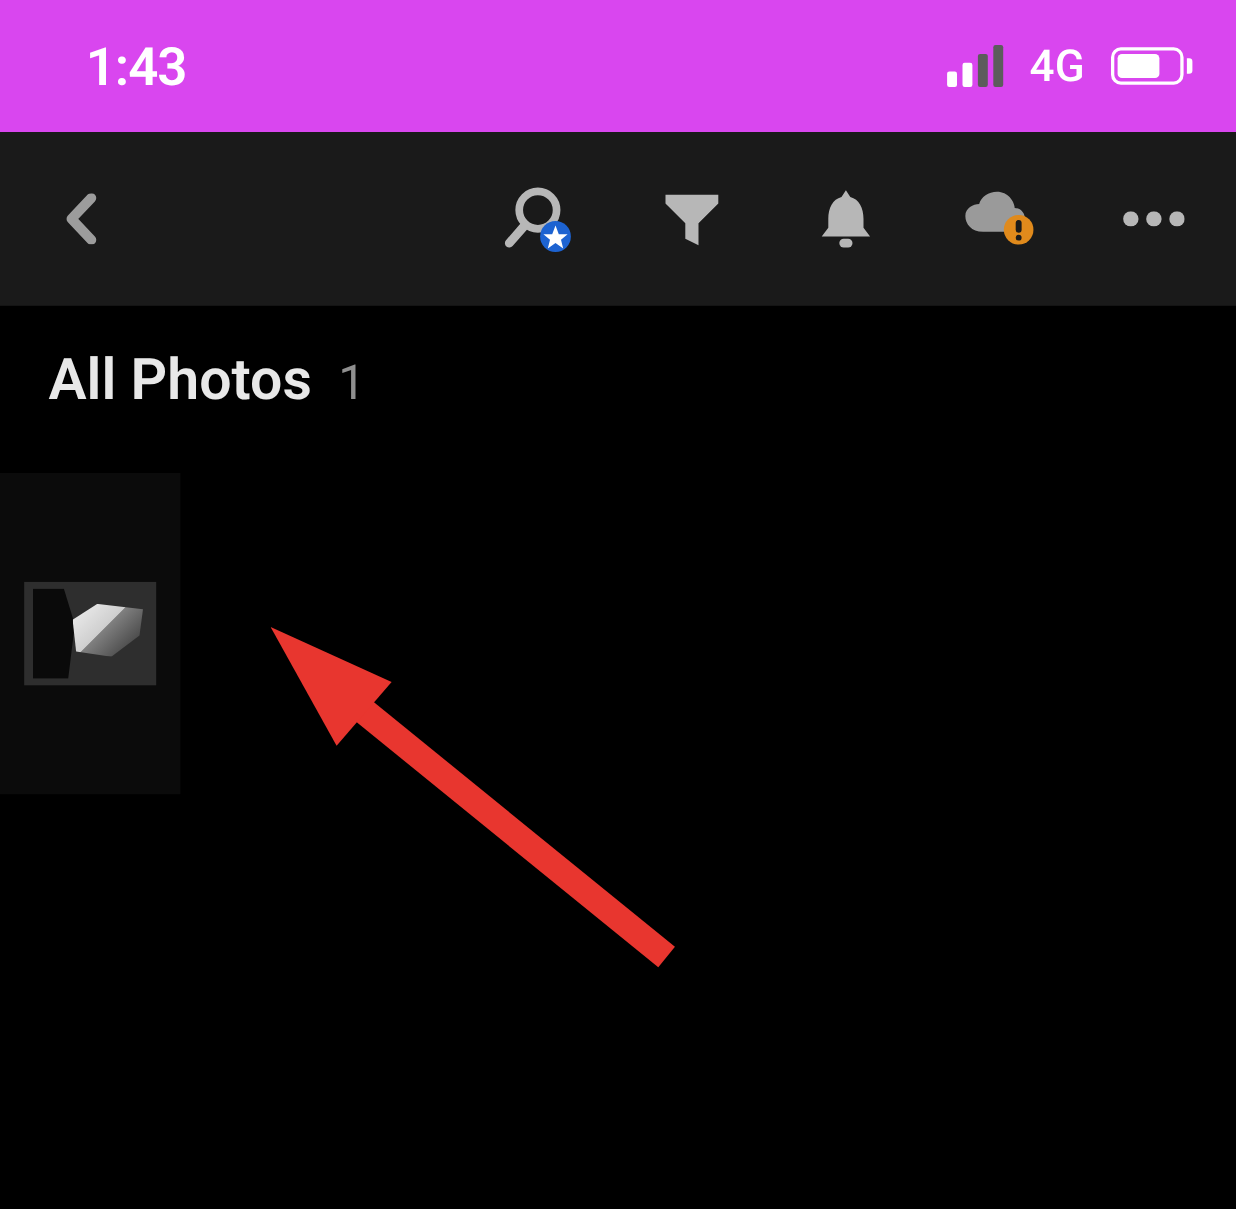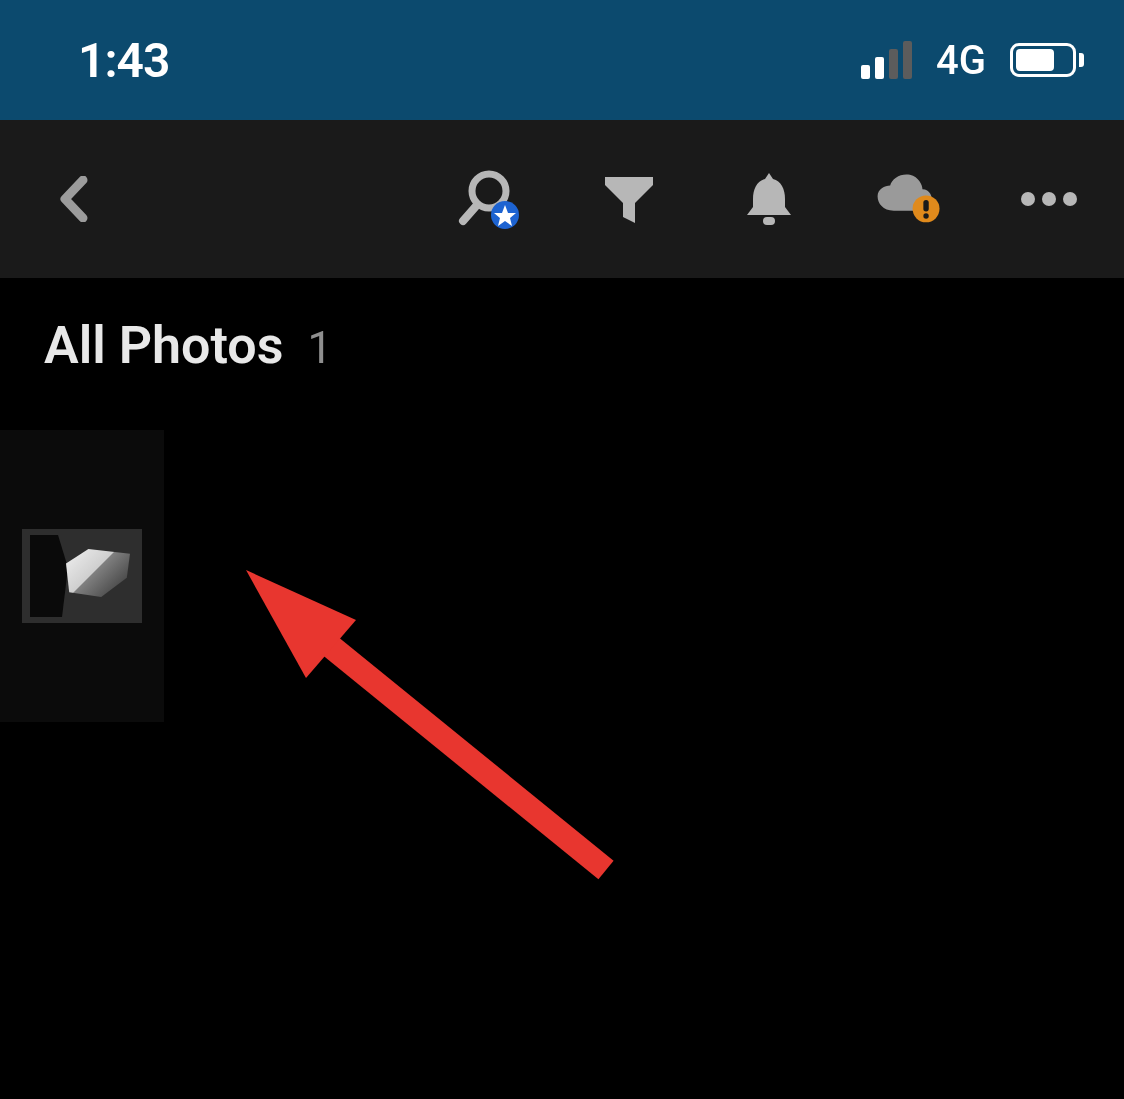--- a/index.html
+++ b/index.html
@@ -12,21 +12,21 @@
     position: relative;
   }
   .status-bar {
     position: absolute;
     top: 0; left: 0; right: 0;
     height: 120px;
     display: flex;
     align-items: center;
     justify-content: space-between;
     padding: 0 40px 0 78px;
-    background: #0c4a6e;
+    background: #d946ef;
   }
   .status-time {
     color: #fff;
     font-size: 48px;
     font-weight: 600;
     letter-spacing: -1px;
   }
   .status-right {
     display: flex;
     align-items: center;

